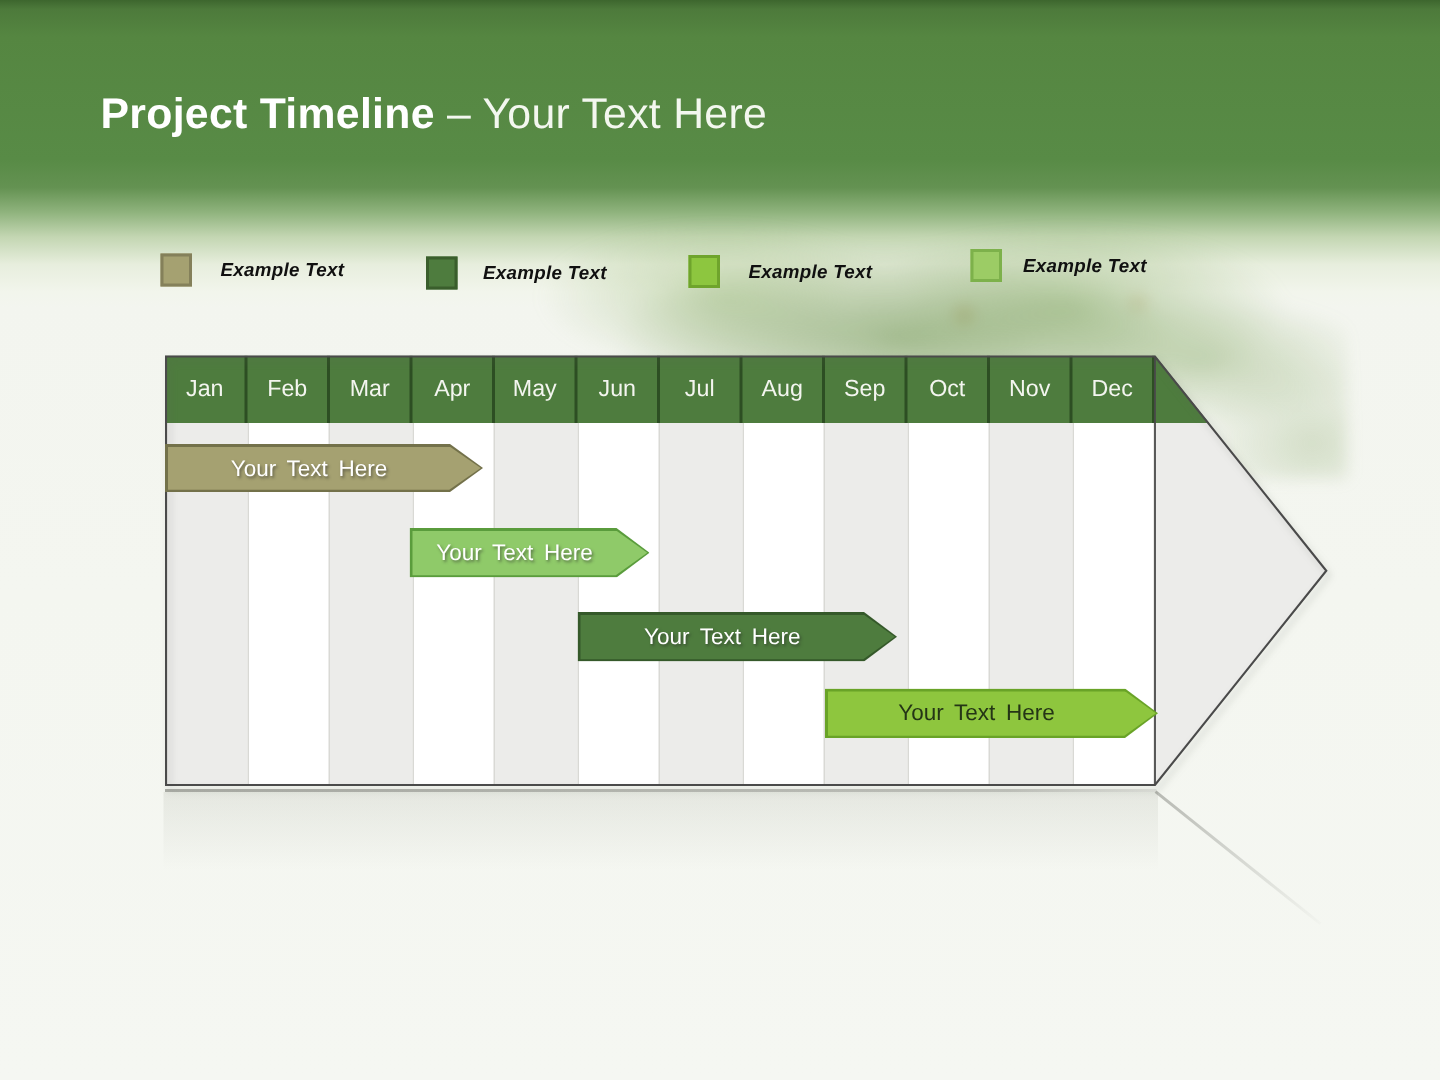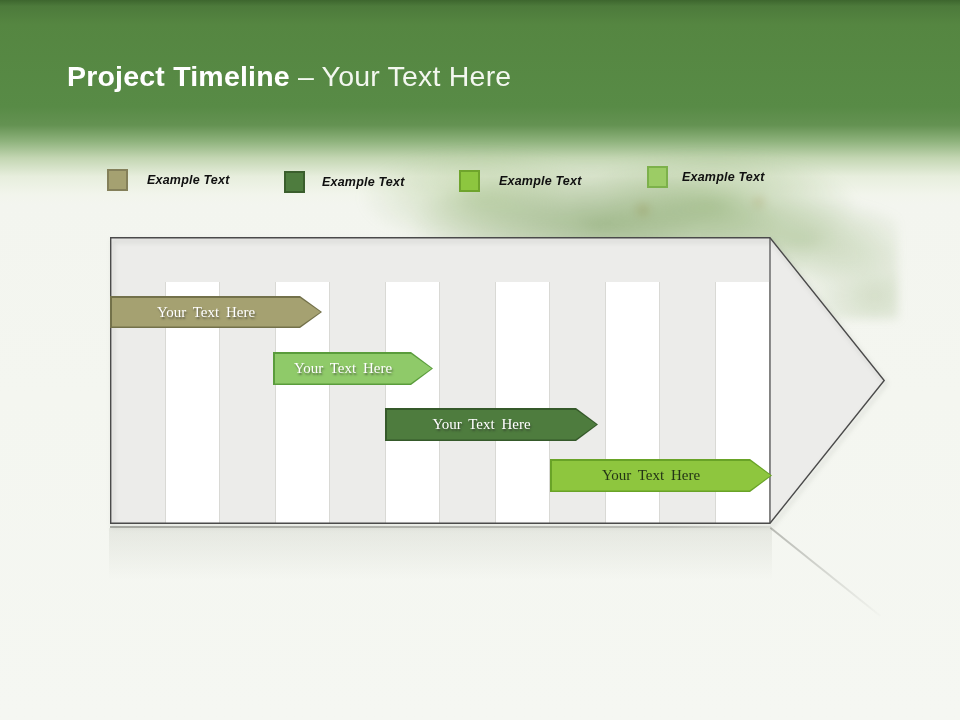--- a/index.html
+++ b/index.html
@@ -49,21 +49,21 @@
     display:flex;align-items:center;justify-content:center;color:#f3f5ef;font-size:15.5px;}
   .stripe{position:absolute;top:45px;bottom:0;width:55px;background:#ffffff;box-sizing:border-box;
     border-left:1px solid #d9d9d5;border-right:1px solid #d9d9d5;}
   .s0{left:55px;} .s1{left:165px;} .s2{left:275px;} .s3{left:385px;} .s4{left:495px;} .s5{left:605px;}
   .outline-svg{position:absolute;left:0;top:0;overflow:visible;pointer-events:none;}
   .outline-svg polygon{fill:none;stroke:#4a4a4a;stroke-width:1.4;
     filter:drop-shadow(2px 3px 2.5px rgba(90,95,85,.30));}
   .outline-svg line{stroke:#4a4a4a;stroke-width:1.2;}
 
   
-  .bar{position:absolute;font-family:Liberation Serif, serif;}
+  .bar{position:absolute;}
   .bar .bb{position:absolute;inset:0;
     clip-path:polygon(0 0,calc(100% - 22px) 0,100% 50%,calc(100% - 22px) 100%,0 100%);}
   .bar .bf{position:absolute;inset:1.5px;
     clip-path:polygon(0 0,calc(100% - 21px) 0,100% 50%,calc(100% - 21px) 100%,0 100%);}
   .bar .bl{position:absolute;left:0;right:20px;top:0;bottom:0;display:flex;align-items:center;
     justify-content:center;font-size:15px;word-spacing:3px;color:#ffffff;
     text-shadow:1px 1.5px 2px rgba(40,40,40,.55);white-space:nowrap;}
   .b0{left:0;top:59px;width:212px;height:32px;}
   .b0 .bb{background:#73714a;} .b0 .bf{background:#a5a171;}
   .b1{left:163px;top:115px;width:160px;height:33px;}
@@ -116,20 +116,34 @@
   </div>
 
   <div class="arrow-wrap">
     <div class="arrow-clip">
       <div class="stripe s0"></div>
       <div class="stripe s1"></div>
       <div class="stripe s2"></div>
       <div class="stripe s3"></div>
       <div class="stripe s4"></div>
       <div class="stripe s5"></div>
+      <div class="month-row">
+        <div class="mcell">Jan</div>
+        <div class="mcell">Feb</div>
+        <div class="mcell">Mar</div>
+        <div class="mcell">Apr</div>
+        <div class="mcell">May</div>
+        <div class="mcell">Jun</div>
+        <div class="mcell">Jul</div>
+        <div class="mcell">Aug</div>
+        <div class="mcell">Sep</div>
+        <div class="mcell">Oct</div>
+        <div class="mcell">Nov</div>
+        <div class="mcell">Dec</div>
+      </div>
     </div>
 
     <svg class="outline-svg" width="775" height="287" viewBox="0 0 775 287">
       <polygon points="0.7,0.7 660,0.7 774.2,143.5 660,286.3 0.7,286.3"></polygon>
       <line x1="660" y1="1" x2="660" y2="286"></line>
     </svg>
 
     <div class="bar b0">
       <div class="bb"></div>
       <div class="bf"></div>

